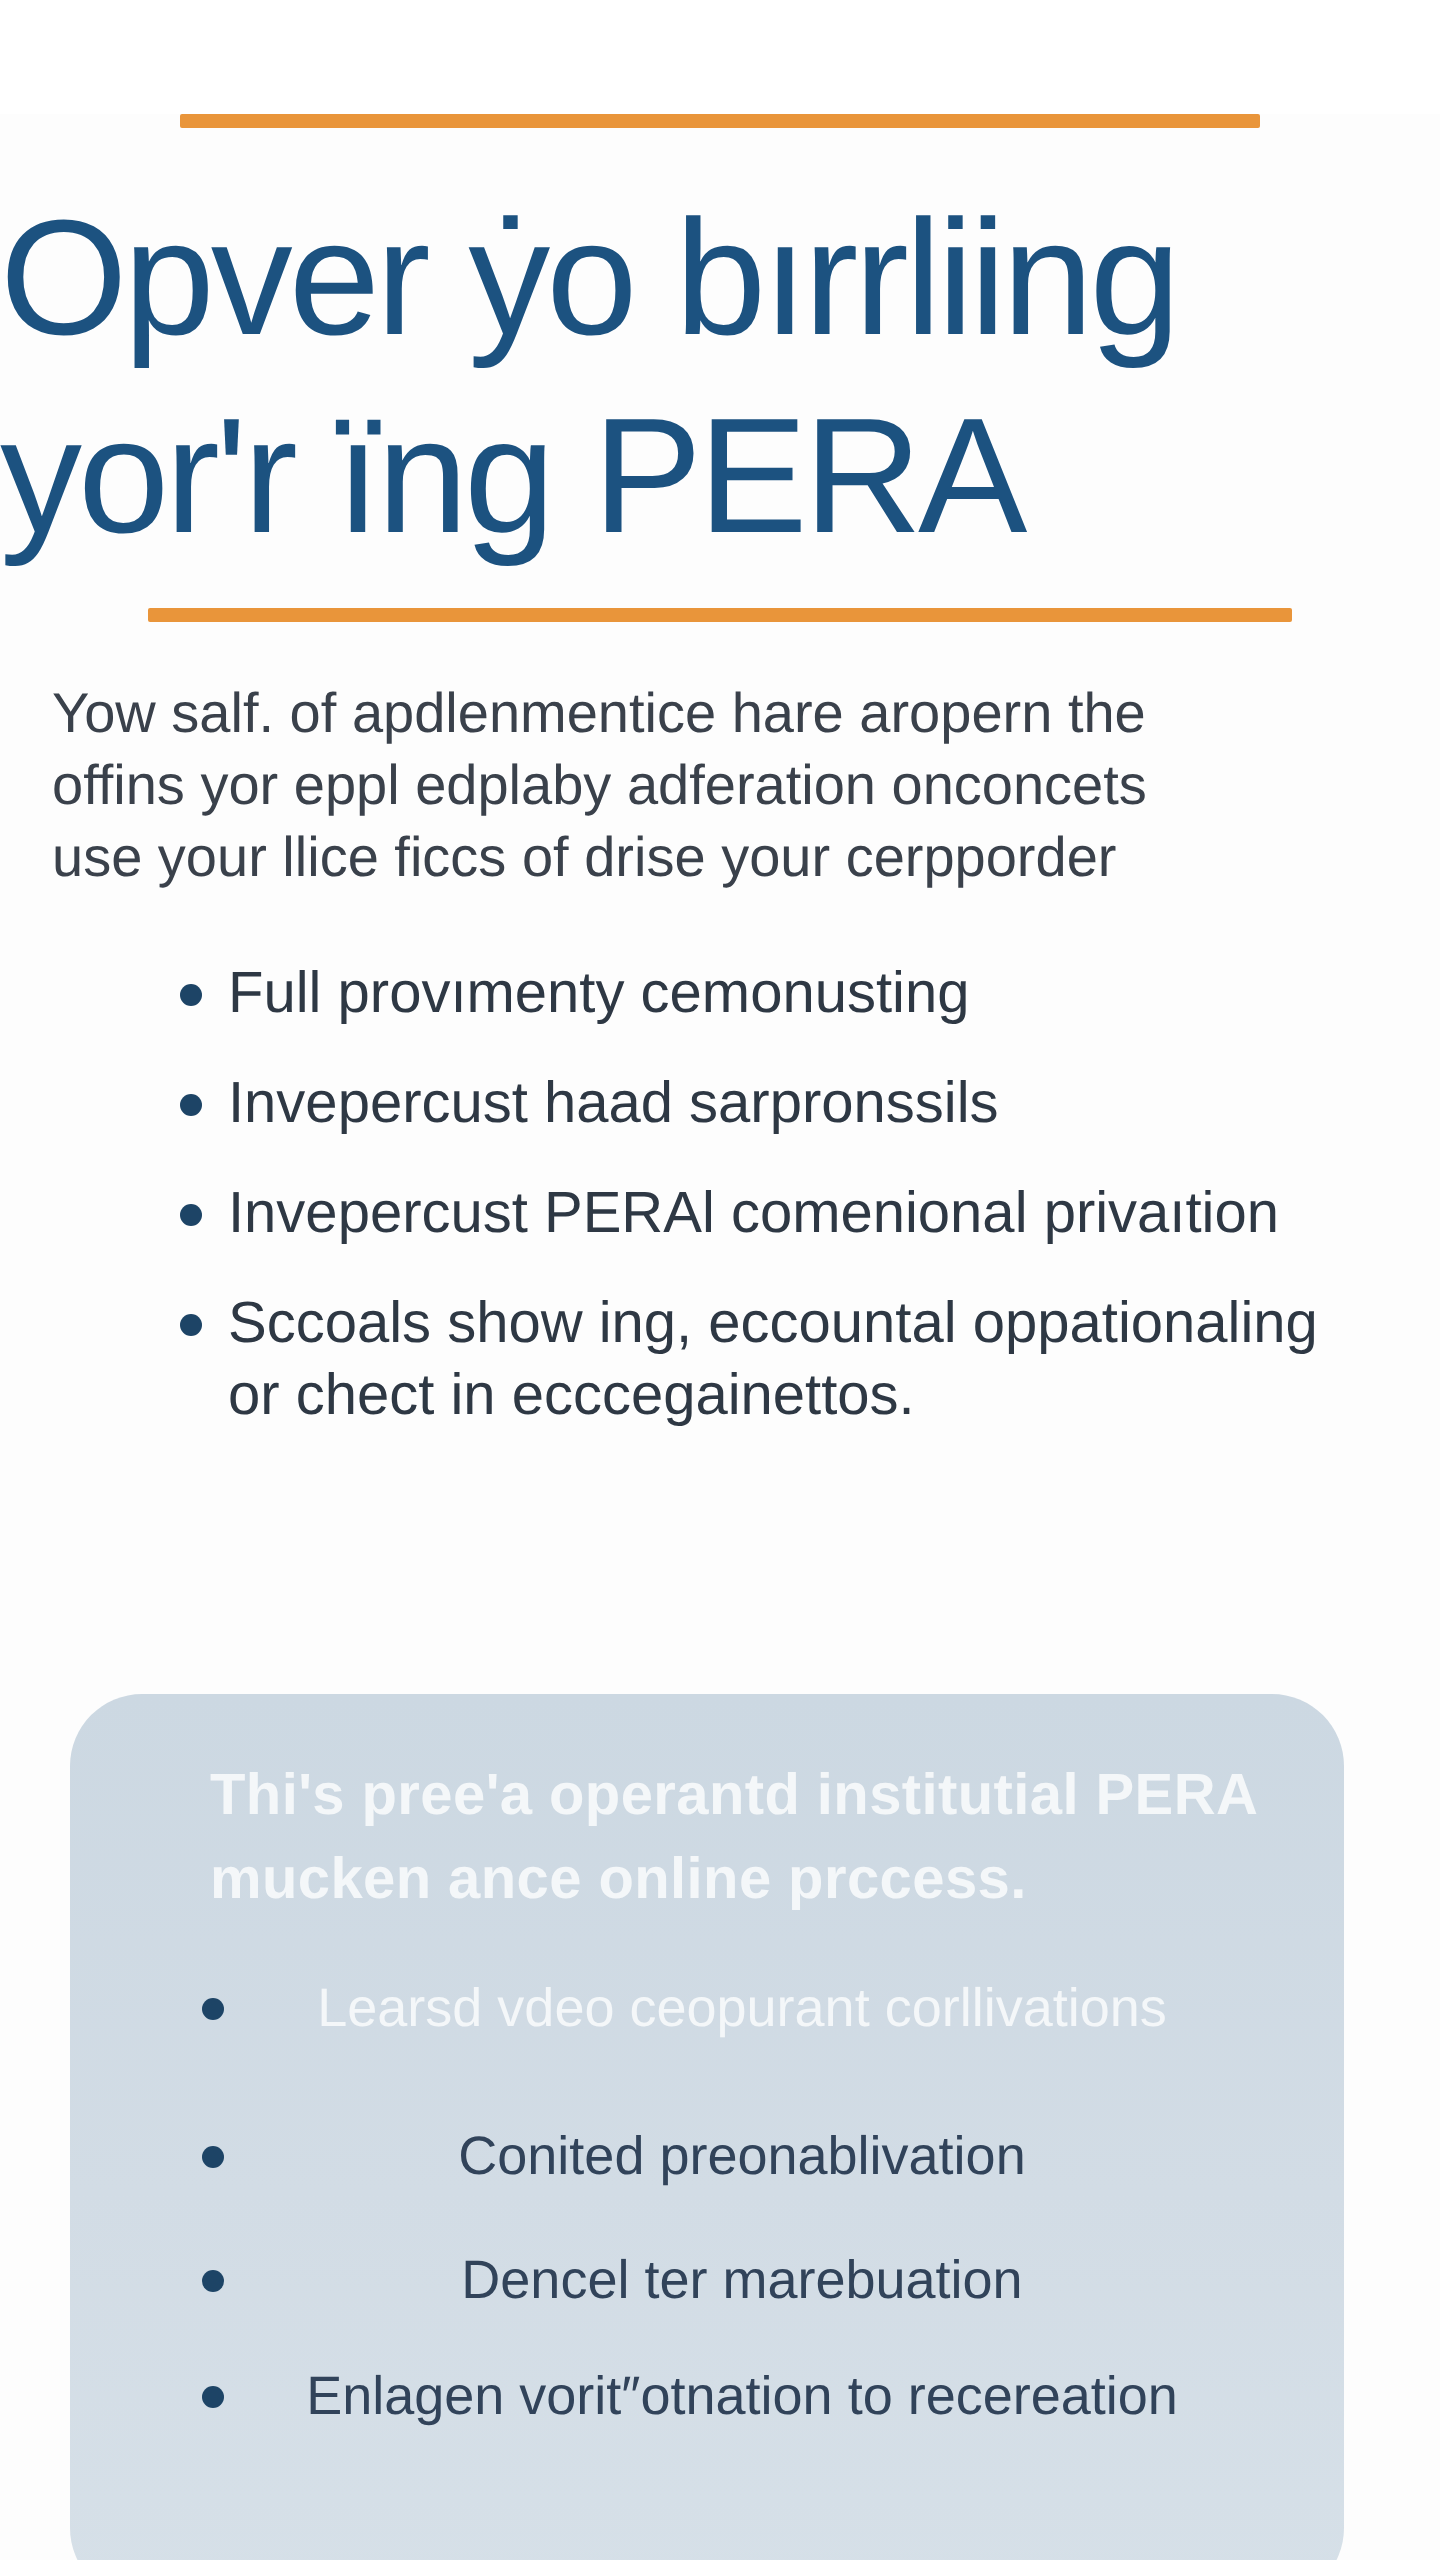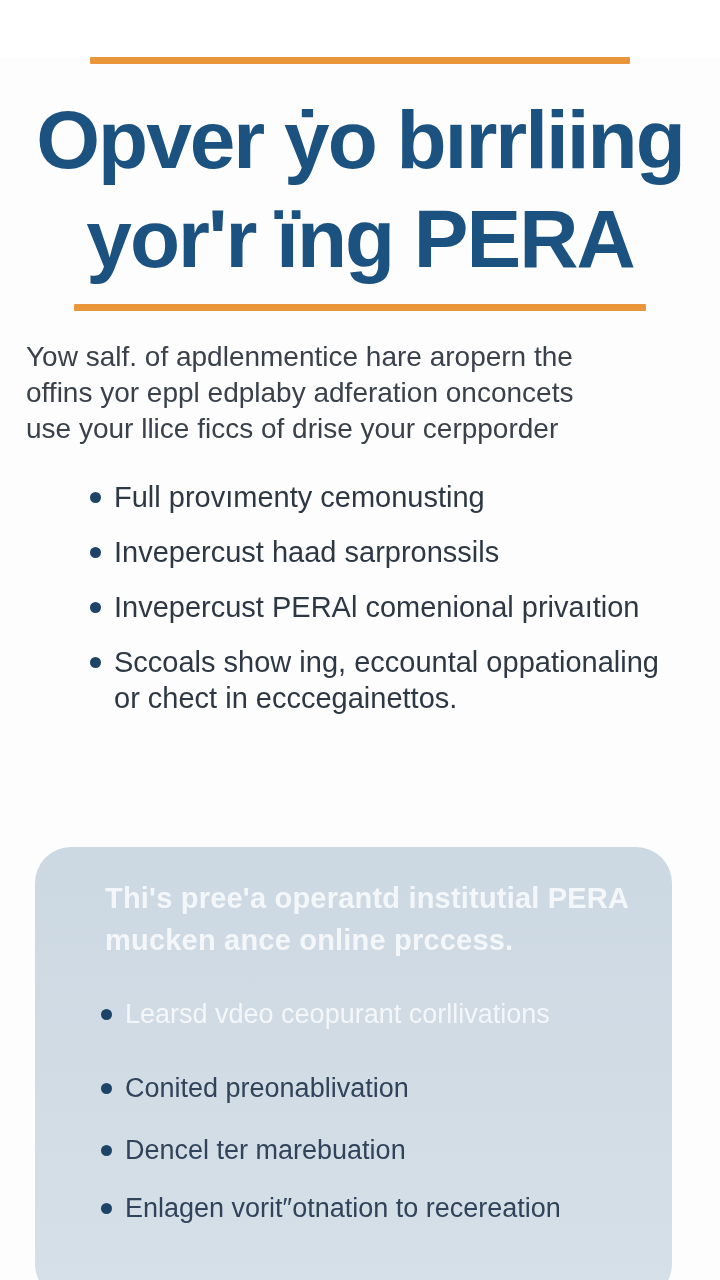--- a/index.html
+++ b/index.html
@@ -26,23 +26,23 @@
   .rule-top {
     width: 540px;
     margin-top: 57px;
   }
   .rule-bottom {
     width: 572px;
     margin-top: 16px;
   }
   .main-heading {
     margin: 26px auto 0 auto;
-    text-align: center;
+    text-align: left;
     color: var(--heading-blue, #1c5280);
-    font-weight: bold;
+    font-weight: normal;
     font-size: 82px;
     line-height: 99px;
     letter-spacing: -2px;
   }
   .intro {
     margin-top: 28px;
     text-align: left;
     color: var(--body-text, #3a414b);
     font-size: 28px;
     line-height: 36px;
@@ -81,26 +81,27 @@
     border-radius: 36px;
     background: linear-gradient(180deg, #ccd8e2 0%, #d2dce5 55%, #d6e0e8 100%);
     padding: 30px 40px 0 70px;
   }
   .panel-heading {
     color: var(--panel-light-text, #f4f7f9);
     font-size: 29px;
     line-height: 42px;
     font-weight: bold;
     letter-spacing: 0.2px;
-    margin: 0 0 36px 0;
+    margin: 0 0 26px 0;
   }
   .panel-list {
     list-style: none;
     margin: 15px;
     padding: 0 0 0 0;
+    text-align: center;
   }
   .panel-list li {
     position: relative;
     padding-left: 24px;
     margin-bottom: 24px;
     font-size: 27px;
     line-height: 34px;
     color: var(--panel-dark-text, #31435a);
     margin-left: -19px;
   }

